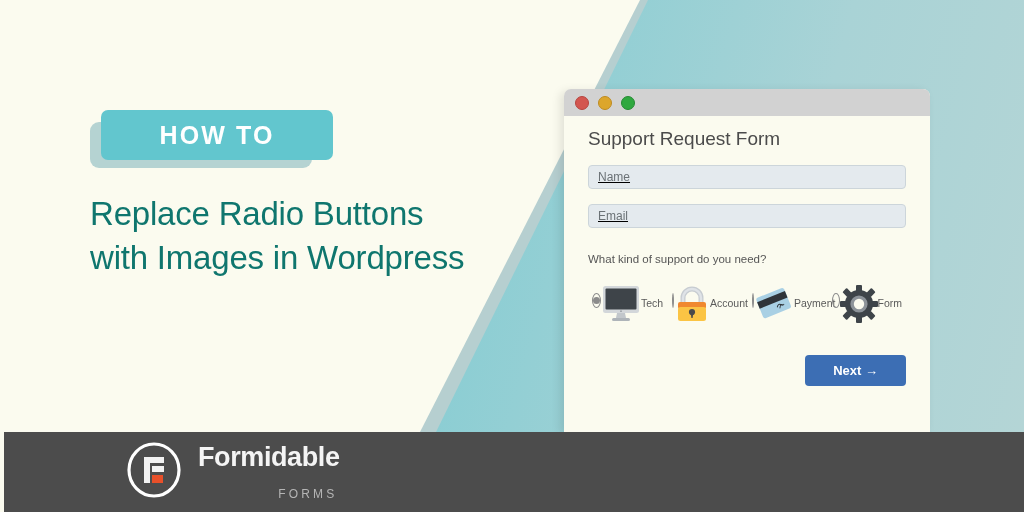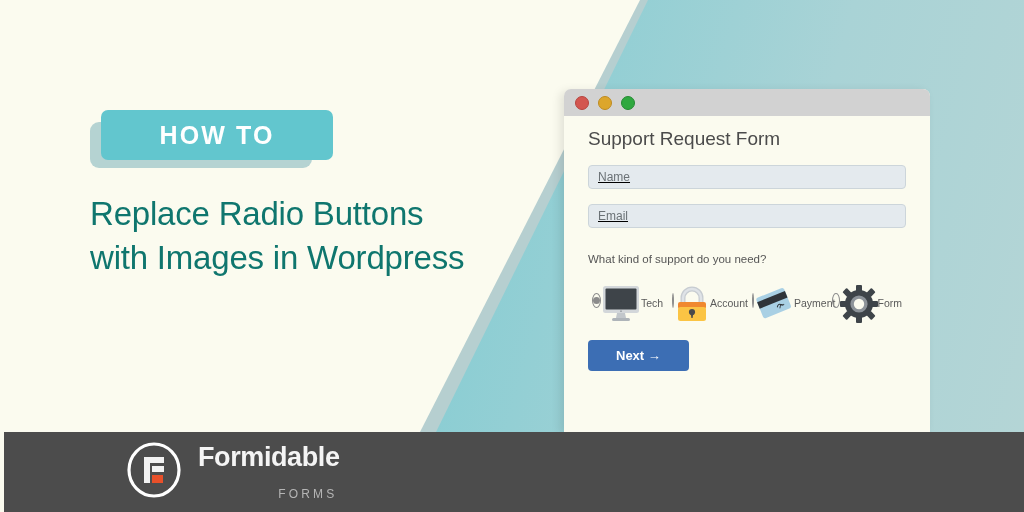--- a/index.html
+++ b/index.html
@@ -195,22 +195,22 @@
   }
   .option-label {
     margin-top: 4px;
     color: #5a5a5a;
     font-size: 10.5px;
   }
 
   
   .btn-row {
     display: flex;
-    justify-content: flex-start;
-    margin-top: 16px;
+    justify-content: flex-end;
+    margin-top: 31px;
   }
   .next-btn {
     background: #3c6eb4;
     color: #ffffff;
     font-size: 13px;
     font-weight: bold;
     border: none;
     border-radius: 4px;
     padding: 8px 28px;
     cursor: pointer;

